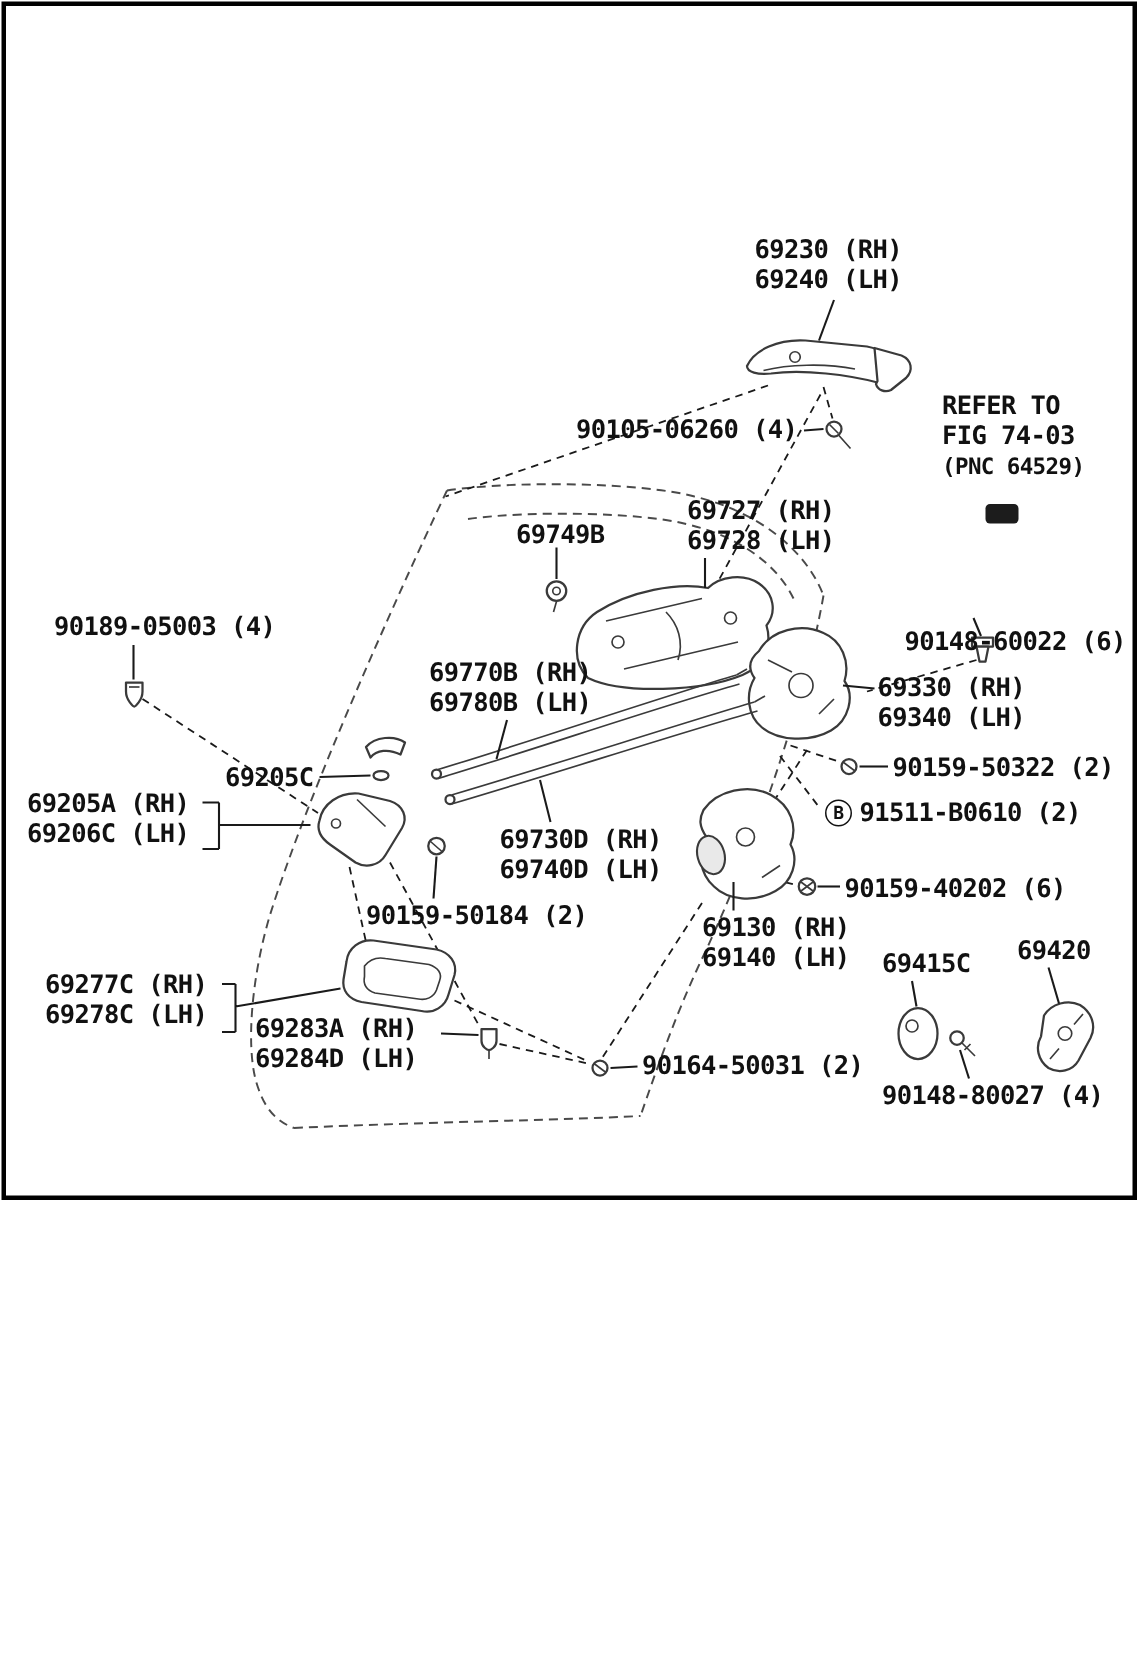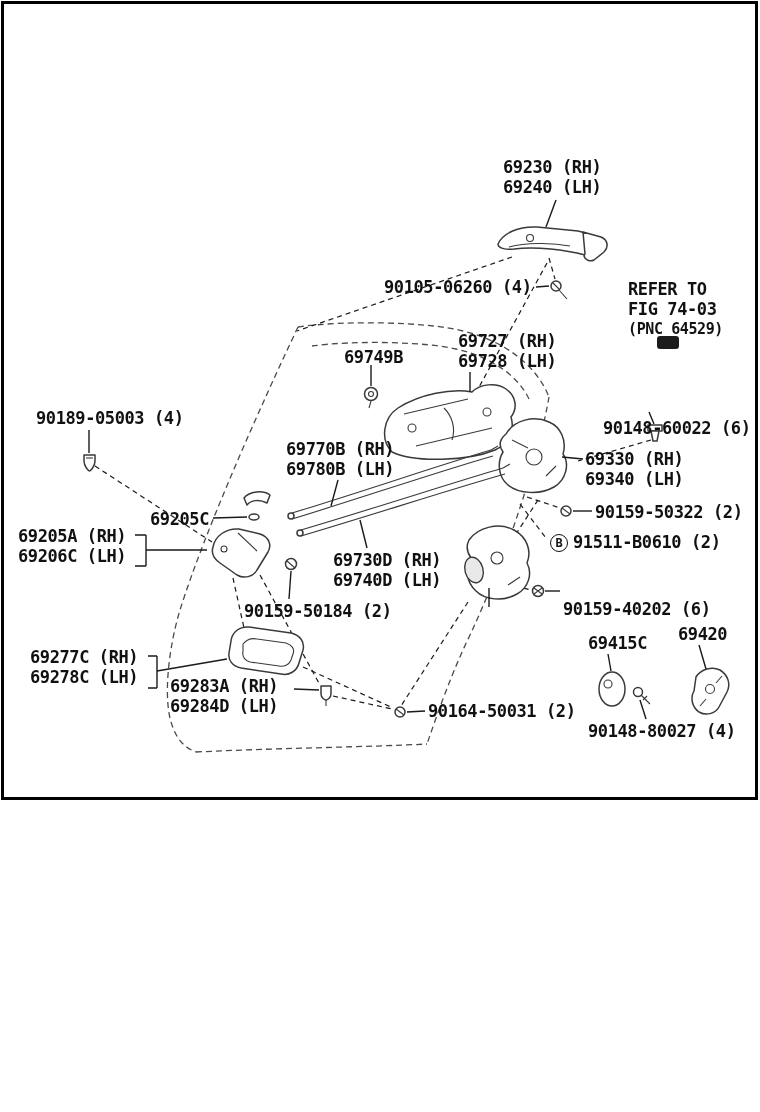--- a/index.html
+++ b/index.html
@@ -209,21 +209,21 @@
 
   <div class="lbl" style="left:503px; top:157px;">
     <span>69230 (RH)</span>
     <span>69240 (LH)</span>
   </div>
 
   <div class="lbl" style="left:384px; top:277px;">
     <span>90105-06260 (4)</span>
   </div>
 
-  <div class="lbl" style="left:628px; top:261px;margin-top:18px;">
+  <div class="lbl" style="left:628px; top:261px;">
     <span>REFER TO</span>
     <span>FIG 74-03</span>
     <span class="sm">(PNC 64529)</span>
   </div>
 
   <div class="lbl" style="left:344px; top:347px;">
     <span>69749B</span>
   </div>
 
   <div class="lbl" style="left:458px; top:331px;">
@@ -264,28 +264,32 @@
   <div class="lbl" style="left:18px; top:526px;">
     <span>69205A (RH)</span>
     <span>69206C (LH)</span>
   </div>
 
   <div class="lbl" style="left:333px; top:550px;">
     <span>69730D (RH)</span>
     <span>69740D (LH)</span>
   </div>
 
-  <div class="lbl" style="left:563px; top:583px;margin-top:16px;">
+  <div class="lbl" style="left:563px; top:583px;">
     <span>90159-40202 (6)</span>
   </div>
 
   <div class="lbl" style="left:244px; top:601px;">
     <span>90159-50184 (2)</span>
   </div>
 
+  <div class="lbl" style="left:468px; top:609px;">
+    <span>69130 (RH)</span>
+    <span>69140 (LH)</span>
+  </div>
 
   <div class="lbl" style="left:30px; top:647px;text-align:right;">
     <span>69277C (RH)</span>
     <span>69278C (LH)</span>
   </div>
 
   <div class="lbl" style="left:588px; top:633px;">
     <span>69415C</span>
   </div>
 

